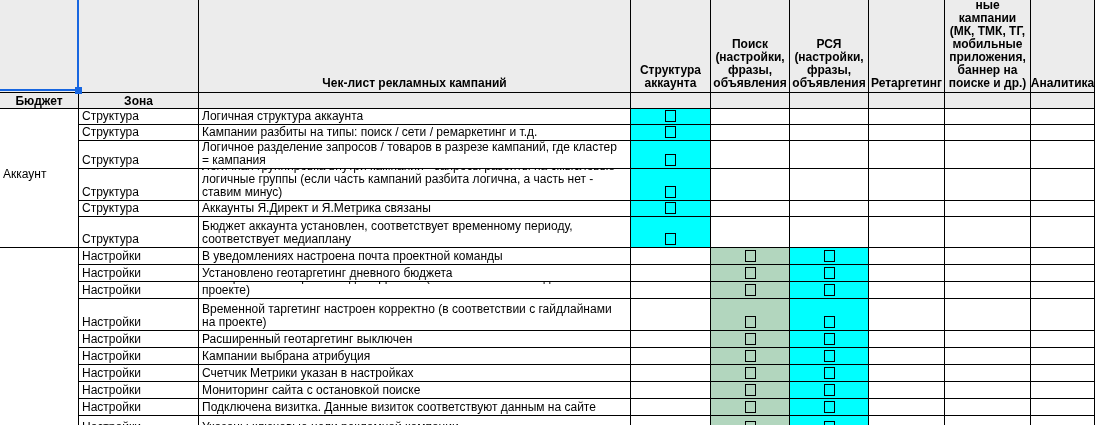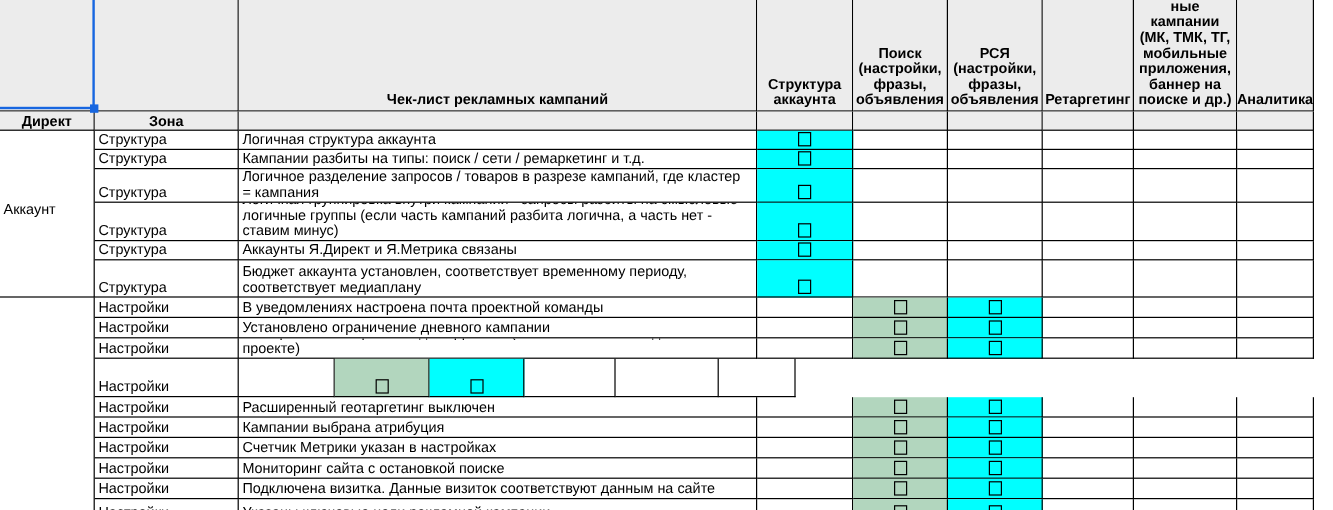--- a/index.html
+++ b/index.html
@@ -65,21 +65,21 @@
 (МК, ТМК, ТГ,
 мобильные
 приложения,
 баннер на
 поиске и др.)</span></div>
       <div class="cell hcell w-ana"><span>Аналитика</span></div>
     </div>
 
     <div class="hrow" style="height:16px;">
       <div class="cell r2cell w-blocks">
-          <span>Директ</span>
+          <span>Бюджет</span>
         </div>
       <div class="cell r2cell w-zone">
           <span>Зона</span>
         </div>
       <div class="cell r2cell w-check"></div>
       <div class="cell r2cell w-sa"></div>
       <div class="cell r2cell w-search"></div>
       <div class="cell r2cell w-rsya"></div>
       <div class="cell r2cell w-ret"></div>
       <div class="cell r2cell w-add"></div>
@@ -215,21 +215,21 @@
     <div class="cell boxcell w-ret"></div>
     <div class="cell boxcell w-add"></div>
     <div class="cell boxcell w-ana"></div>
   </div>
 
   <div class="row" style="height: 17px;">
     <div class="cell tcell w-zone">
               <span>Настройки</span>
             </div>
     <div class="cell tcell w-check">
-              <span>Установлено ограничение дневного кампании</span>
+              <span>Установлено геотаргетинг дневного бюджета</span>
             </div>
     <div class="cell boxcell w-sa sa"></div>
     <div class="cell boxcell w-search search green">
               <span class="cbx"></span>
             </div>
     <div class="cell boxcell w-rsya rsya cyan">
               <span class="cbx"></span>
             </div>
     <div class="cell boxcell w-ret"></div>
     <div class="cell boxcell w-add"></div>
@@ -251,20 +251,23 @@
               <span class="cbx"></span>
             </div>
     <div class="cell boxcell w-ret"></div>
     <div class="cell boxcell w-add"></div>
     <div class="cell boxcell w-ana"></div>
   </div>
 
   <div class="row" style="height: 32px;">
     <div class="cell tcell w-zone">
               <span>Настройки</span>
+            </div>
+    <div class="cell tcell w-check">
+              <span>Временной таргетинг настроен корректно (в соответствии с гайдлайнами на проекте)</span>
             </div>
     <div class="cell boxcell w-sa sa"></div>
     <div class="cell boxcell w-search search green">
               <span class="cbx"></span>
             </div>
     <div class="cell boxcell w-rsya rsya cyan">
               <span class="cbx"></span>
             </div>
     <div class="cell boxcell w-ret"></div>
     <div class="cell boxcell w-add"></div>

